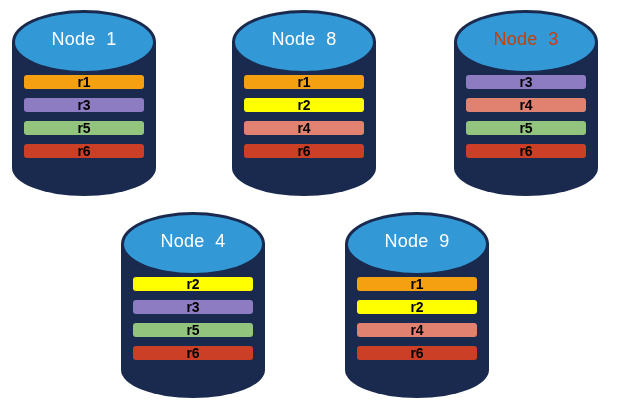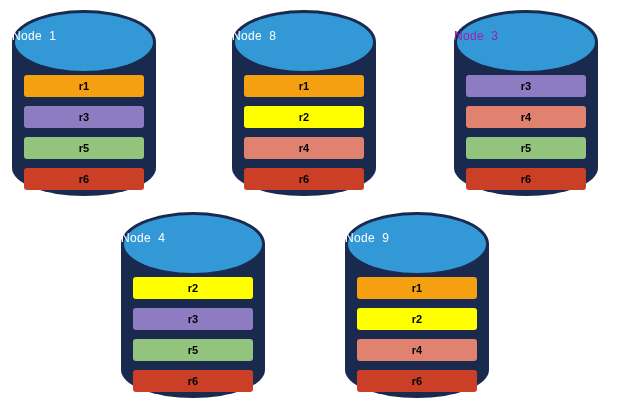--- a/index.html
+++ b/index.html
@@ -38,43 +38,44 @@
     height: 58px;
     background: #3399d6;
     border-radius: 50%;
     box-sizing: border-box;
   }
   .node-title {
     position: absolute;
     left: 0;
     top: 20px;
     width: 100%;
+    text-align: center;
     color: #ffffff;
-    font-size: 12px;
+    font-size: 18px;
     font-weight: 400;
     letter-spacing: 0.3px;
     white-space: pre;
     line-height: 1;
   }
   .replica-stack {
     position: absolute;
     left: 0;
     top: 65px;
     width: 100%;
     display: flex;
     flex-direction: column;
     align-items: center;
     gap: 9px;
   }
   .replica {
     width: 84%;
-    height: 22px;
+    height: 14px;
     border-radius: 3px;
     color: #000000;
-    font-size: 11px;
+    font-size: 14px;
     font-weight: bold;
     display: flex;
     align-items: center;
     justify-content: center;
     line-height: 1;
     box-sizing: border-box;
   }
 </style>
 </head>
 <body>
@@ -98,21 +99,21 @@
       <div class="replica-stack">
         <div class="replica" style="background: rgb(245, 160, 17); color: rgb(0, 0, 0);">r1</div>
         <div class="replica" style="background: rgb(255, 255, 0); color: rgb(0, 0, 0);">r2</div>
         <div class="replica" style="background: rgb(224, 130, 111); color: rgb(0, 0, 0);">r4</div>
         <div class="replica" style="background: rgb(204, 63, 39); color: rgb(0, 0, 0);">r6</div>
       </div>
     </div>
     <div class="node" style="left: 454px; top: 10px; width: 144px; height: 186px;">
       <div class="node-body" style="background: rgb(26, 42, 79);"></div>
       <div class="node-top" style="background: rgb(51, 153, 214);"></div>
-      <div class="node-title" style="color: #a21caf;">Node  3</div>
+      <div class="node-title" style="color: #c2410c;">Node  3</div>
       <div class="replica-stack">
         <div class="replica" style="background: rgb(142, 124, 195); color: rgb(0, 0, 0);">r3</div>
         <div class="replica" style="background: rgb(224, 130, 111); color: rgb(0, 0, 0);">r4</div>
         <div class="replica" style="background: rgb(147, 196, 125); color: rgb(0, 0, 0);">r5</div>
         <div class="replica" style="background: rgb(204, 63, 39); color: rgb(0, 0, 0);">r6</div>
       </div>
     </div>
     <div class="node" style="left: 121px; top: 212px; width: 144px; height: 186px;">
       <div class="node-body" style="background: rgb(26, 42, 79);"></div>
       <div class="node-top" style="background: rgb(51, 153, 214);"></div>

